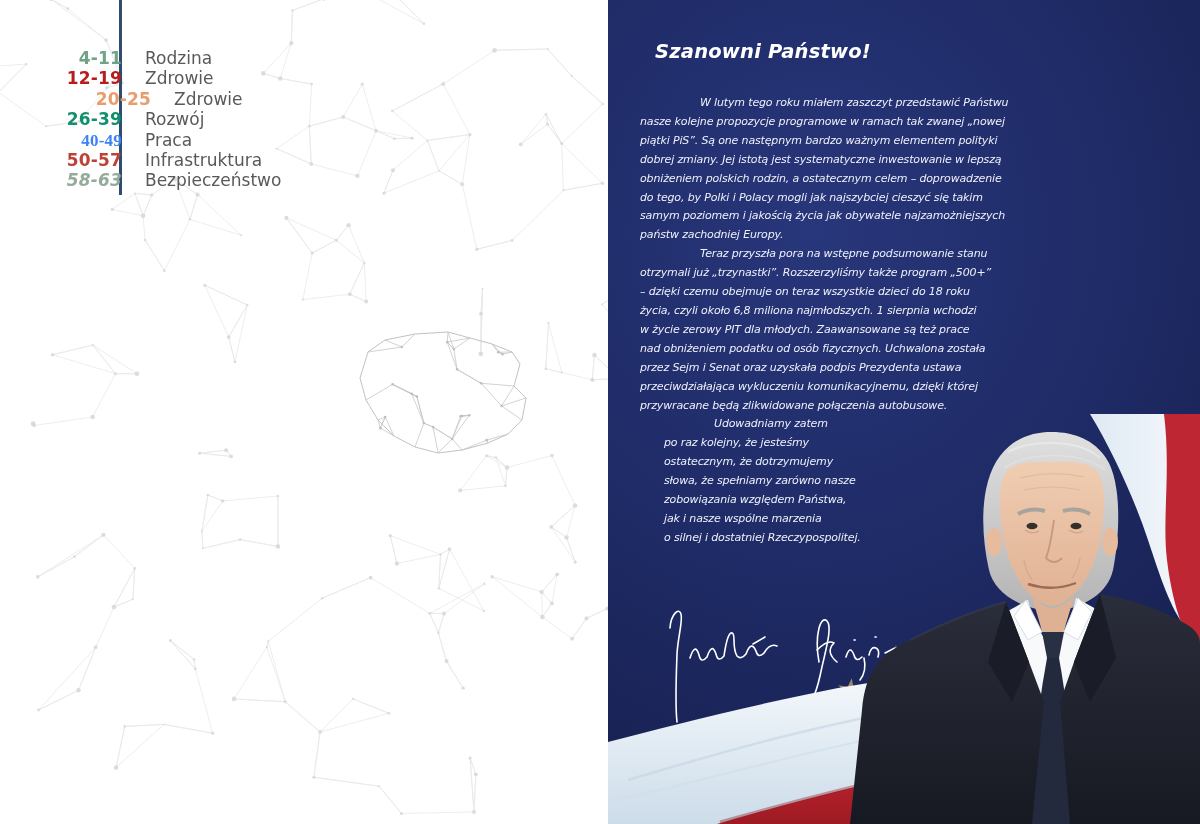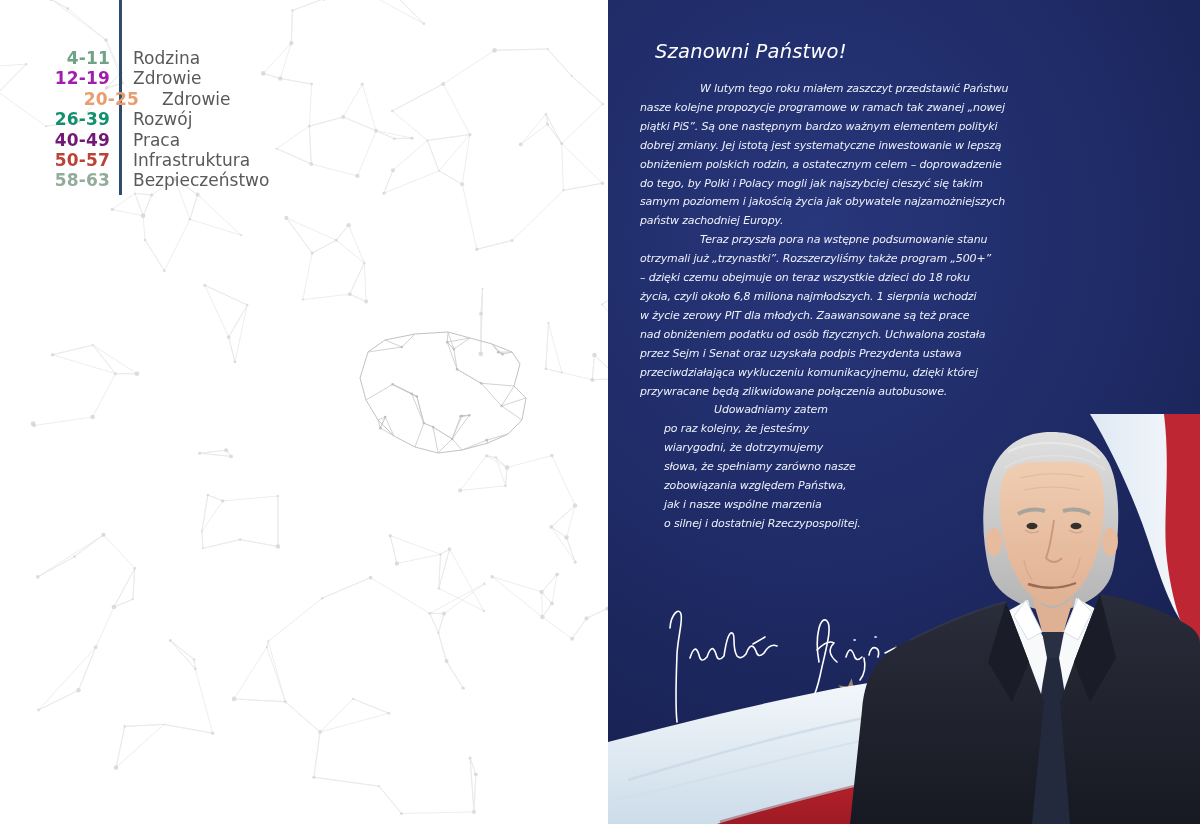--- a/index.html
+++ b/index.html
@@ -4,31 +4,31 @@
 <style>
   html,body{margin:0;padding:0;}
   body{width:1200px;height:824px;overflow:hidden;background:#fff;
        font-family:"DejaVu Sans","Liberation Sans",sans-serif;}
   .spread{position:relative;width:1200px;height:824px;display:flex;}
 
   
   .left-page{position:relative;width:608px;height:824px;background:#fff;overflow:hidden;}
   .mesh{position:absolute;left:0;top:0;}
   .toc-divider{position:absolute;left:119px;top:0;width:3px;height:195px;background:var(--divider-blue);}
-  .toc{position:absolute;left:0;top:48px;}
+  .toc{position:absolute;left:12px;top:48px;}
   .toc-row{display:flex;align-items:baseline;height:20.4px;font-size:17px;}
   .toc-pages{width:110px;text-align:right;font-weight:700;letter-spacing:.2px;}
   .toc-label{padding-left:23px;color:var(--toc-label-gray);}
 
   
   .right-page{position:relative;width:592px;height:824px;overflow:hidden;
       background:radial-gradient(95% 75% at 35% 28%, var(--panel-navy-light) 0%, var(--panel-navy) 55%, #172050 100%);}
   .scene{position:absolute;left:0;top:0;}
   .letter{position:absolute;left:32px;top:40px;color:var(--letter-text);font-style:italic;z-index:2;}
-  .letter h1{font-size:19.5px;font-weight:400;margin:0 0 17px 15px;color:#ffffff;letter-spacing:.2px;}
+  .letter h1{font-size:19.5px;font-weight:700;margin:0 0 31px 15px;color:#ffffff;letter-spacing:.2px;}
   .para{font-size:11px;line-height:18.9px;letter-spacing:-0.15px;}
   .line{white-space:pre;}
   .para .line.indent{padding-left:60px;}
   .para:last-child{margin-left:24px;}
   .para:last-child .line.indent{padding-left:50px;}
 </style>
 </head>
 <body>
 
 <div class="spread">
@@ -631,41 +631,41 @@
           <circle cx="460.59839946962893" cy="416.2333573522046" r="1.3" fill="#bfbfbf"></circle>
         </g>
       </svg>
     <div class="toc-divider"></div>
     <div class="toc">
         <div class="toc-row">
           <span class="toc-pages" style="color: rgb(111, 162, 135);">4-11</span>
           <span class="toc-label">Rodzina</span>
         </div>
         <div class="toc-row">
-          <span class="toc-pages" style="color: #a21caf;">12-19</span>
+          <span class="toc-pages" style="color: #b91c1c;">12-19</span>
           <span class="toc-label">Zdrowie</span>
         </div>
         <div class="toc-row">
           <span class="toc-pages" style="color: rgb(233, 156, 109); padding-left: 29px;">20-25</span>
           <span class="toc-label">Zdrowie</span>
         </div>
         <div class="toc-row">
           <span class="toc-pages" style="color: rgb(18, 144, 110);">26-39</span>
           <span class="toc-label">Rozwój</span>
         </div>
         <div class="toc-row">
-          <span class="toc-pages" style="color: #701a75;">40-49</span>
+          <span class="toc-pages" style="color: #3b82f6; font-family: Liberation Serif, serif;">40-49</span>
           <span class="toc-label">Praca</span>
         </div>
         <div class="toc-row">
           <span class="toc-pages" style="color: rgb(188, 66, 56);">50-57</span>
           <span class="toc-label">Infrastruktura</span>
         </div>
         <div class="toc-row">
-          <span class="toc-pages" style="color: rgb(147, 171, 155);">58-63</span>
+          <span class="toc-pages" style="color: rgb(147, 171, 155); font-style: italic;">58-63</span>
           <span class="toc-label">Bezpieczeństwo</span>
         </div>
       </div>
   </section>
 
   <section class="right-page">
 
     <svg class="scene" width="592" height="824" viewBox="0 0 592 824">
       <defs>
         <path id="star" d="M0,-13 L2.9,-4 L12.4,-4 L4.7,1.5 L7.6,10.5 L0,5 L-7.6,10.5 L-4.7,1.5 L-12.4,-4 L-2.9,-4 Z"></path>
@@ -787,21 +787,21 @@
             <div class="line">życia, czyli około 6,8 miliona najmłodszych. 1 sierpnia wchodzi</div>
             <div class="line">w życie zerowy PIT dla młodych. Zaawansowane są też prace</div>
             <div class="line">nad obniżeniem podatku od osób fizycznych. Uchwalona została</div>
             <div class="line">przez Sejm i Senat oraz uzyskała podpis Prezydenta ustawa</div>
             <div class="line">przeciwdziałająca wykluczeniu komunikacyjnemu, dzięki której</div>
             <div class="line">przywracane będą zlikwidowane połączenia autobusowe.</div>
           </div>
           <div class="para">
             <div class="line indent">Udowadniamy zatem</div>
             <div class="line">po raz kolejny, że jesteśmy</div>
-            <div class="line">wiarygodni, że dotrzymujemy</div>
+            <div class="line">ostatecznym, że dotrzymujemy</div>
             <div class="line">słowa, że spełniamy zarówno nasze</div>
             <div class="line">zobowiązania względem Państwa,</div>
             <div class="line">jak i nasze wspólne marzenia</div>
             <div class="line">o silnej i dostatniej Rzeczypospolitej.</div>
           </div>
         </div>
     </div>
   </section>
 </div>
 

